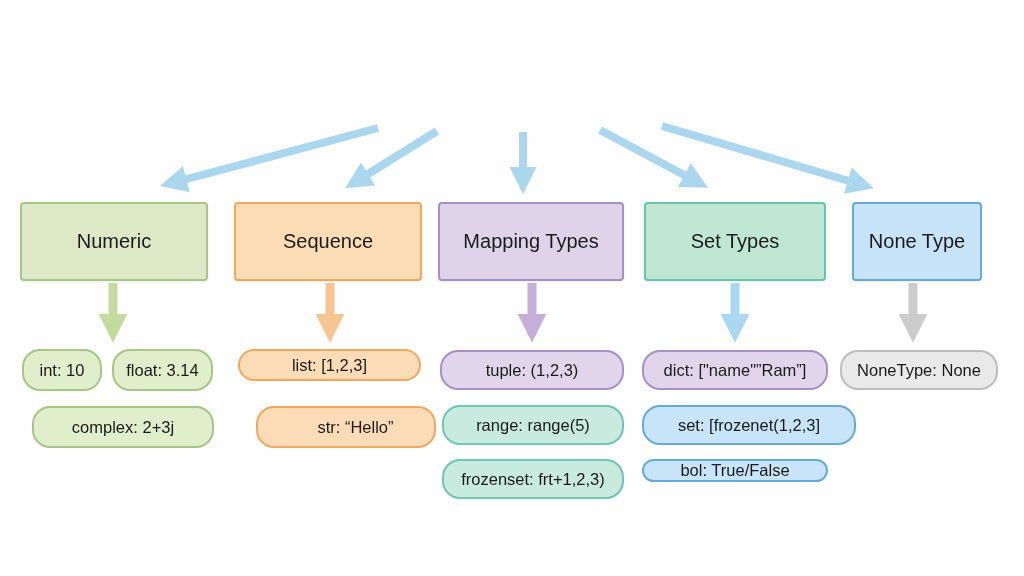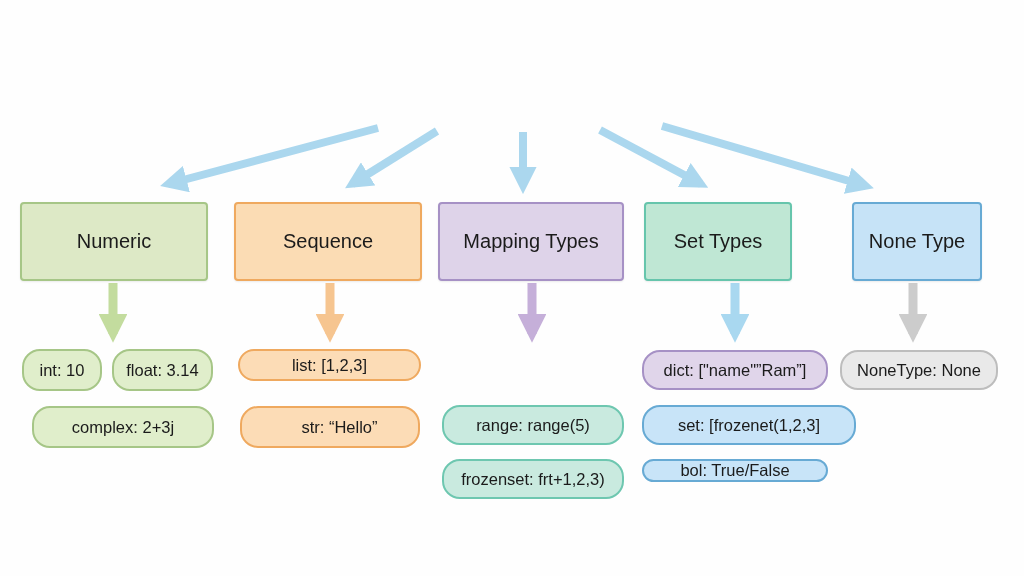--- a/index.html
+++ b/index.html
@@ -92,30 +92,31 @@
     <line x1="330" y1="283" x2="330" y2="334" stroke-width="9" marker-end="url(#ah-orange)" stroke="#f6c590"></line>
     <line x1="532" y1="283" x2="532" y2="334" stroke-width="9" marker-end="url(#ah-purple)" stroke="#c5afd9"></line>
     <line x1="735" y1="283" x2="735" y2="334" stroke-width="9" marker-end="url(#ah-lblue)" stroke="#a9d8f0"></line>
     <line x1="913" y1="283" x2="913" y2="334" stroke-width="9" marker-end="url(#ah-gray)" stroke="#cccccc"></line>
   </svg>
 
 
   <div class="box cat c-green" style="left:20px; top:202px; width:188px; height:79px;">Numeric</div>
   <div class="box cat c-orange" style="left:234px; top:202px; width:188px; height:79px;">Sequence</div>
   <div class="box cat c-purple" style="left:438px; top:202px; width:186px; height:79px;">Mapping Types</div>
-  <div class="box cat c-mint" style="left:644px; top:202px; width:148px; height:79px;">Set Types</div>
+  <div class="box cat c-mint" style="left:644px; top:202px; width:182px; height:79px;">Set Types</div>
   <div class="box cat c-blue" style="left:852px; top:202px; width:130px; height:79px;">None Type</div>
 
   <div class="box leaf lf-green" style="left:22px; top:349px; width:80px; height:42px;">int: 10</div>
   <div class="box leaf lf-green" style="left:112px; top:349px; width:101px; height:42px;">float: 3.14</div>
   <div class="box leaf lf-green" style="left:32px; top:406px; width:182px; height:42px;">complex: 2+3j</div>
 
   <div class="box leaf lf-orange" style="left:238px; top:349px; width:183px; height:32px;">list: [1,2,3]</div>
-  <div class="box leaf lf-orange" style="left:240px; top:406px; width:180px; height:42px;padding-left:19px;">str: “Hello”</div>
+  <div class="box leaf lf-orange" style="left:256px; top:406px; width:180px; height:42px;padding-left:19px;">str: “Hello”</div>
 
+  <div class="box leaf lf-purple" style="left:440px; top:350px; width:184px; height:40px;">tuple: (1,2,3)</div>
   <div class="box leaf lf-mint" style="left:442px; top:405px; width:182px; height:40px;">range: range(5)</div>
   <div class="box leaf lf-mint" style="left:442px; top:459px; width:182px; height:40px;">frozenset: frt+1,2,3)</div>
 
   <div class="box leaf lf-purple" style="left:642px; top:350px; width:186px; height:40px;">dict: ["name"”Ram”]</div>
   <div class="box leaf lf-blue" style="left:642px; top:405px; width:214px; height:40px;">set: [frozenet(1,2,3]</div>
   <div class="box leaf lf-blue" style="left:642px; top:459px; width:186px; height:23px;">bol: True/False</div>
 
   <div class="box leaf lf-gray" style="left:840px; top:350px; width:158px; height:40px;">NoneType: None</div>
 
 </div>

